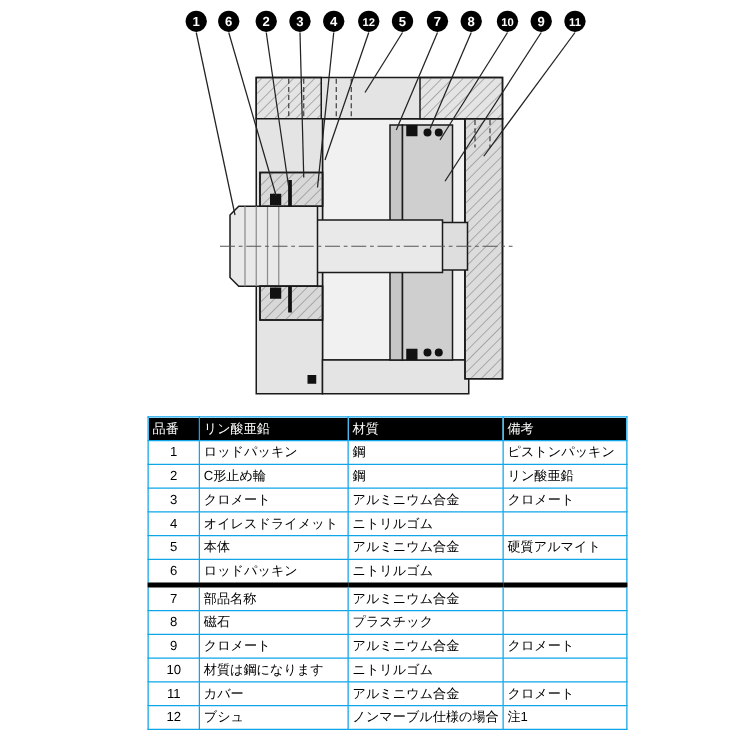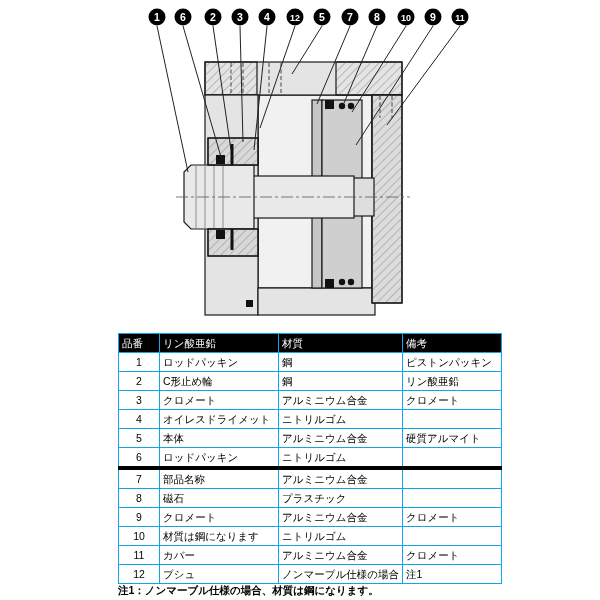--- a/index.html
+++ b/index.html
@@ -234,15 +234,14 @@
         </tr>
         <tr>
           <td class="num">12</td>
           <td>ブシュ</td>
           <td>ノンマーブル仕様の場合</td>
           <td>注1</td>
         </tr>
       </tbody>
   </table>
 
-  <div class="footnote">注1：ノンマーブル仕様の場合、材質は鋼になります。</div>
 
 </div>
 
 </body></html>

